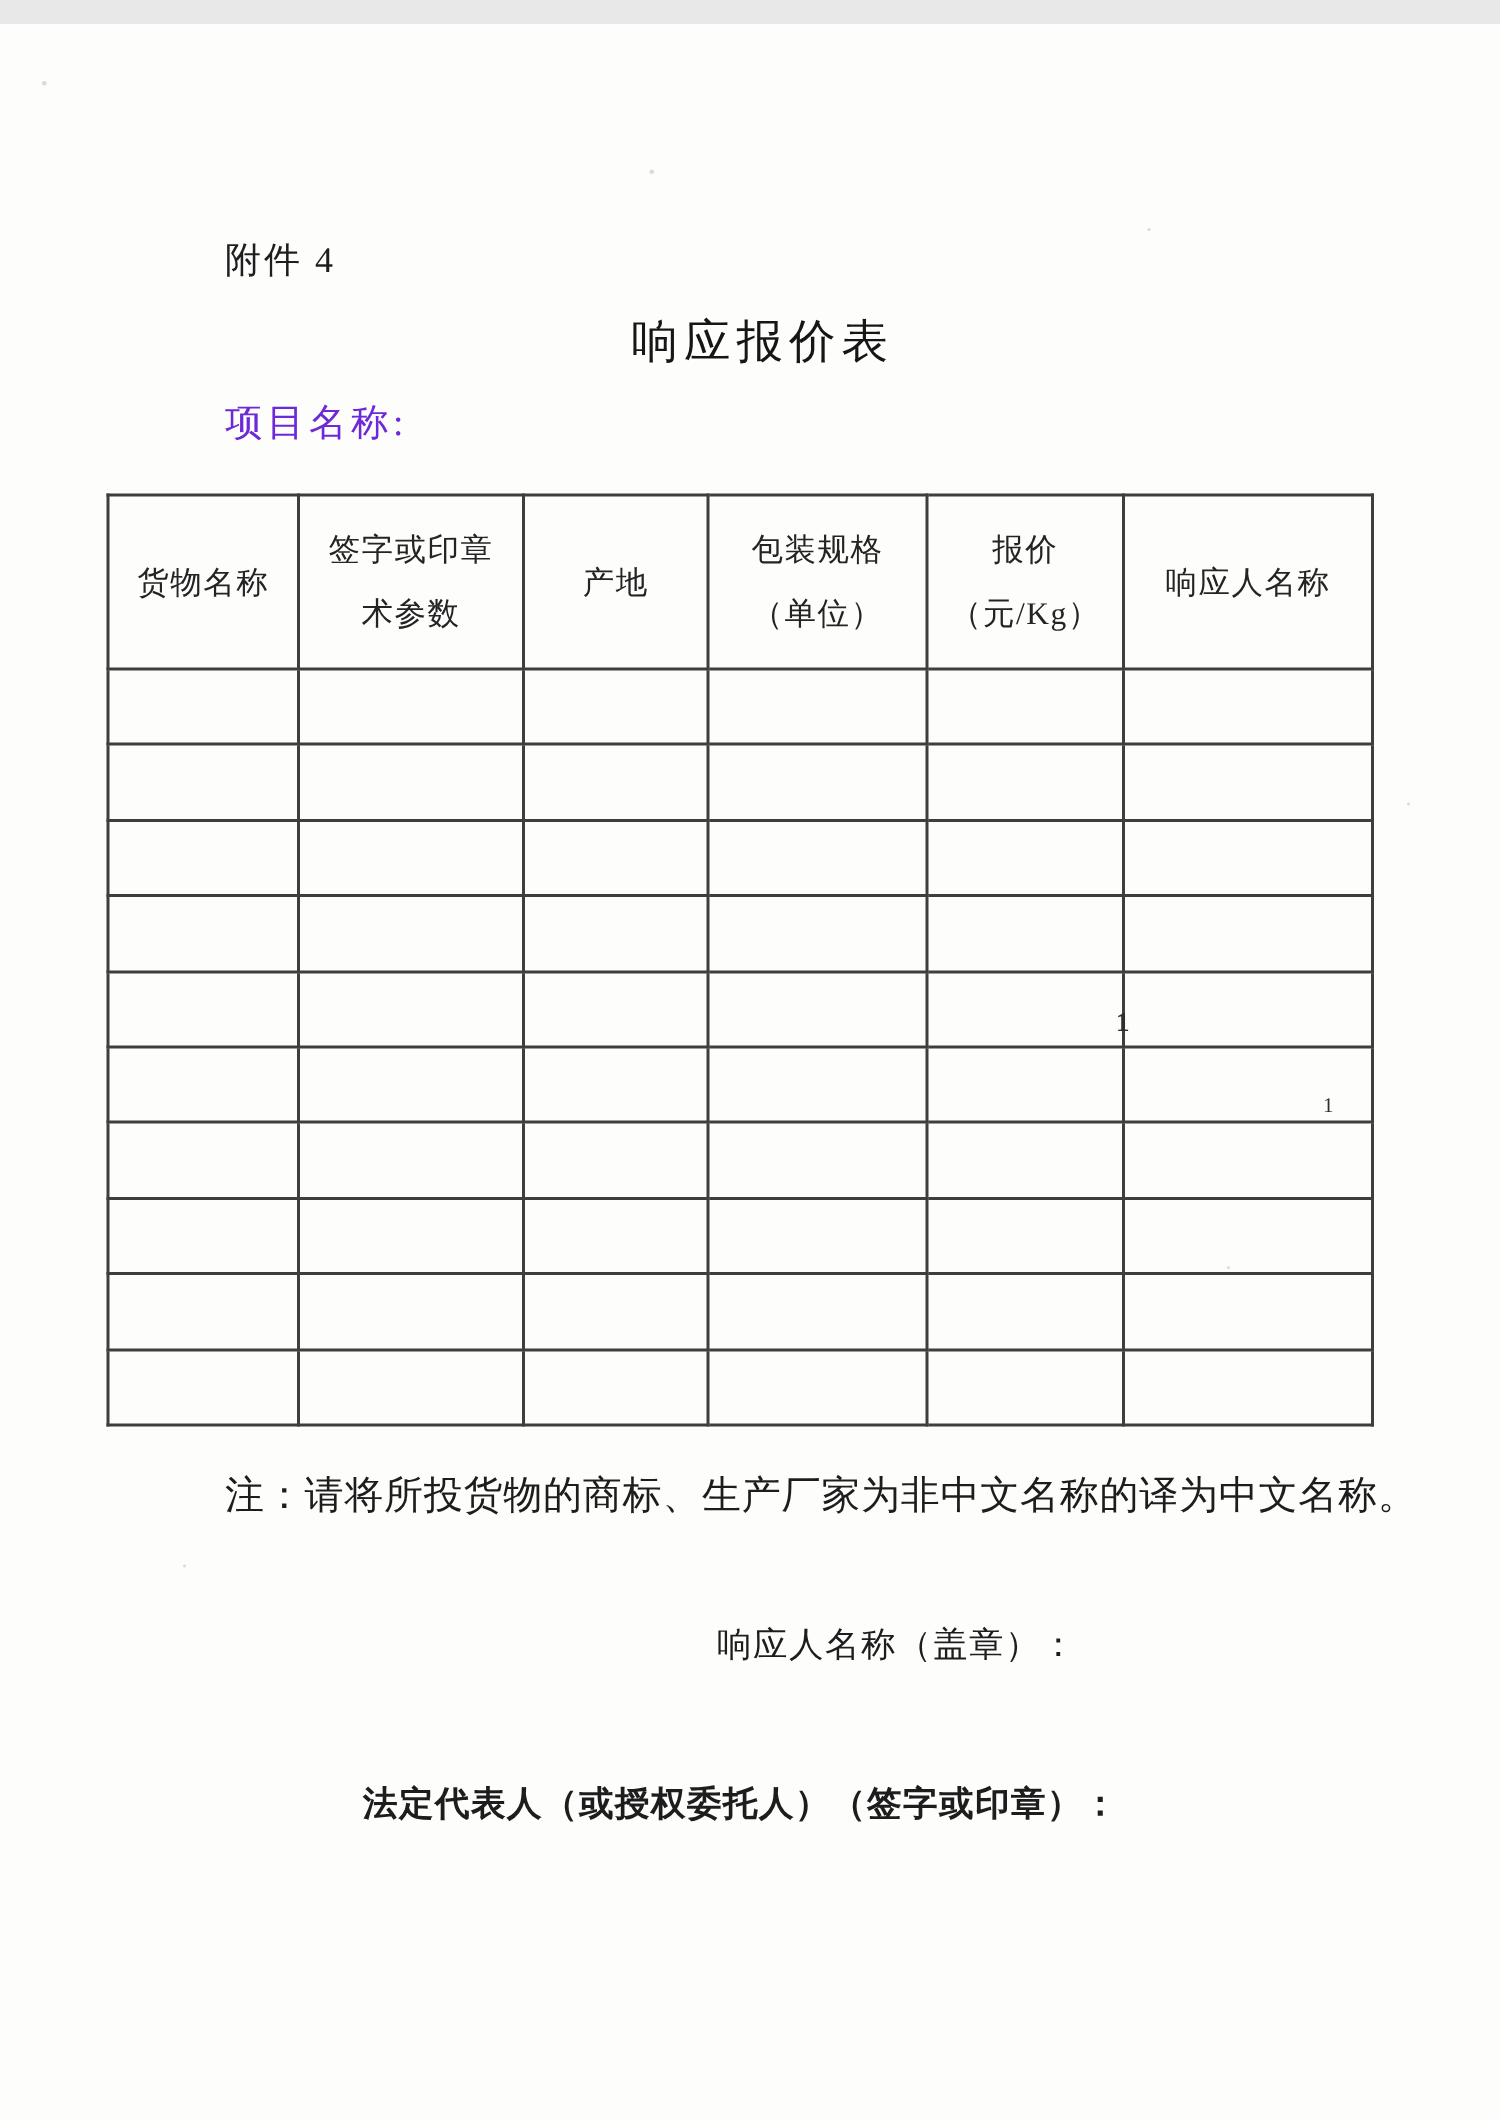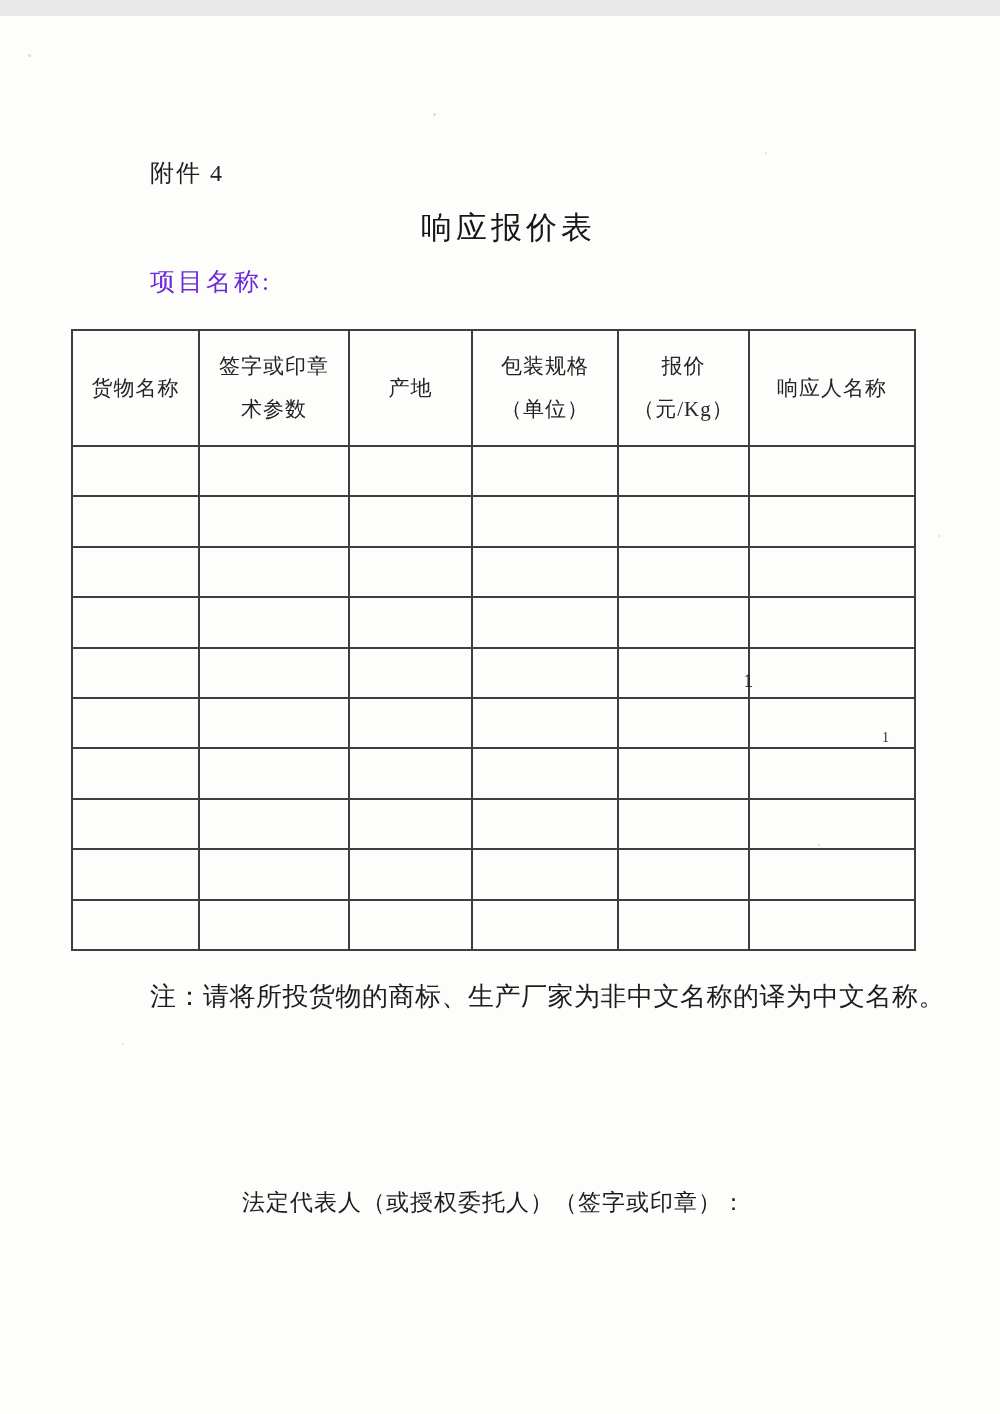--- a/index.html
+++ b/index.html
@@ -99,20 +99,21 @@
     white-space: nowrap;
   }
   .legal-label {
     position: absolute;
     left: 242px;
     top: 1171px;
     font-size: 23px;
     letter-spacing: 1px;
     color: #1d1d1d;
     white-space: nowrap;
+    font-weight: bold;
   }
   .speck {
     position: absolute;
     width: 3px;
     height: 3px;
     border-radius: 50%;
     background: rgba(60,60,60,0.18);
   }
   .sp1 { left: 433px; top: 97px; }
   .sp2 { left: 765px; top: 136px; width: 2px; height: 2px; }
@@ -251,20 +252,21 @@
           <td></td>
         </tr>
       </tbody>
   </table>
 
   <span class="scan-digit a1">1</span>
   <span class="scan-digit a2">1</span>
 
   <div class="note-text">注：请将所投货物的商标、生产厂家为非中文名称的译为中文名称。</div>
 
+  <div class="respondent-label">响应人名称（盖章）：</div>
 
   <div class="legal-label">法定代表人（或授权委托人）（签字或印章）：</div>
 
   <div class="speck sp1"></div>
   <div class="speck sp2"></div>
   <div class="speck sp3"></div>
   <div class="speck sp4"></div>
   <div class="speck sp5"></div>
   <div class="speck sp6"></div>
 

